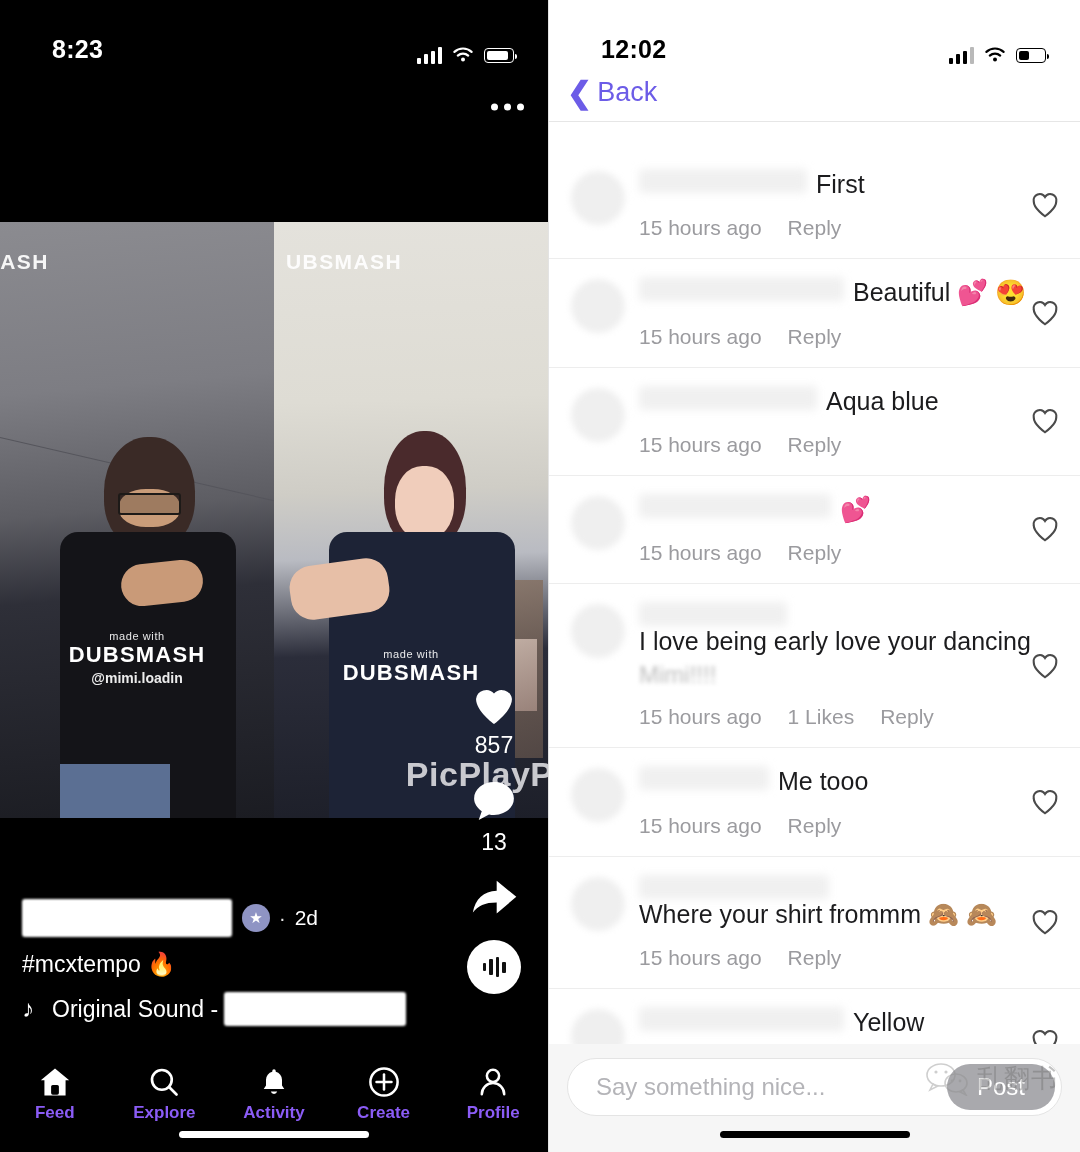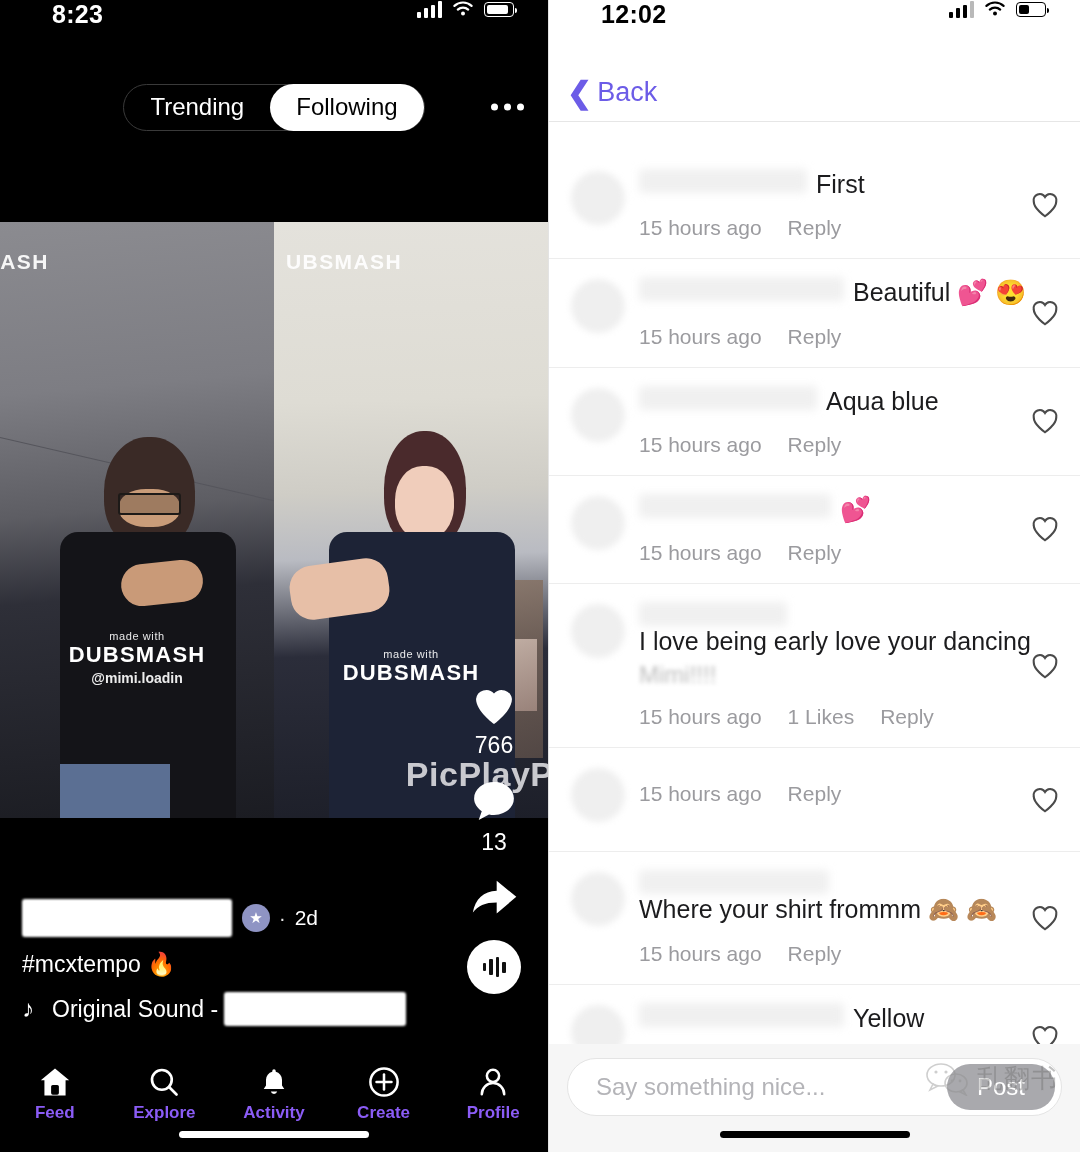--- a/index.html
+++ b/index.html
@@ -9,21 +9,21 @@
     background: #ffffff; overflow: hidden;
   }
   .screens { display: flex; width: 1080px; height: 1152px; }
 
   
   .phone-left {
     width: 548px; height: 1152px; background: #000;
     position: relative; overflow: hidden; flex: none;
   }
   .statusbar {
-    height: 64px; display: flex; align-items: flex-start;
+    height: 64px; display: flex; align-items: flex-end;
     justify-content: space-between; padding: 0 34px 0 52px; gap: 12px;
   }
   .sb-time { font-size: 25px; font-weight: bold; letter-spacing: .3px; }
   .statusbar.dark .sb-time { color: #fff; }
   .sb-icons { display: flex; align-items: center; gap: 9px; }
   .bars { display: flex; align-items: flex-end; gap: 2.5px; height: 17px; }
   .bars i { width: 4.5px; border-radius: 1px; display: block; }
   .bars i:nth-child(1){ height: 6px; }
   .bars i:nth-child(2){ height: 9.5px; }
   .bars i:nth-child(3){ height: 13px; }
@@ -255,24 +255,20 @@
           <path d="M6.8 9.6a7.6 7.6 0 0110.4 0" stroke="#fff" stroke-width="2.2" fill="none" stroke-linecap="round"></path>
           <path d="M3.4 5.9a12.6 12.6 0 0117.2 0" stroke="#fff" stroke-width="2.2" fill="none" stroke-linecap="round"></path>
         </svg>
         <div class="batt">
             <div class="fill"></div>
           </div>
       </div>
     </div>
 
     <div class="feed-top">
-      <div class="seg">
-        <div class="opt">Trending</div>
-        <div class="opt active">Following</div>
-      </div>
       <div class="dots">
           <i></i>
           <i></i>
           <i></i>
         </div>
     </div>
 
     <div class="video">
       <div class="vhalf l">
         <div class="v-l-bg"></div>
@@ -304,21 +300,21 @@
         </div>
         <div class="picplay">PicPlayPost</div>
       </div>
     </div>
 
     <div class="actions">
       <div class="act">
         <svg class="heart-big" viewBox="0 0 24 22">
           <path d="M12 21S2.6 14.3 2.6 7.9A5.4 5.4 0 0112 5a5.4 5.4 0 019.4 2.9C21.4 14.3 12 21 12 21z" fill="#fff"></path>
         </svg>
-        <div class="cnt">766</div>
+        <div class="cnt">857</div>
       </div>
       <div class="act">
         <svg class="bubble" viewBox="0 0 24 23">
           <path d="M12 1.6c5.8 0 10.4 3.8 10.4 8.6S17.8 18.8 12 18.8c-.9 0-1.8-.1-2.6-.3L4 21.4l1.6-4.6C3.2 15.2 1.6 12.8 1.6 10.2 1.6 5.4 6.2 1.6 12 1.6z" fill="#fff"></path>
         </svg>
         <div class="cnt">13</div>
       </div>
       <div class="act">
         <svg class="shareico" viewBox="0 0 26 22">
           <path d="M14.4 2v5.2C7.6 7.6 3.2 11.4 2 18.6c2.6-3.6 6.2-5.3 12.4-5.3V19L24.6 10.4 14.4 2z" fill="#fff"></path>
@@ -500,20 +496,24 @@
               <span>Reply</span>
             </div>
           </div>
           <svg class="heart-sm" width="30" height="28" viewBox="0 0 24 22">
             <path d="M12 20S3 13.8 3 8.1A4.9 4.9 0 0112 4.6a4.9 4.9 0 019 3.5C21 13.8 12 20 12 20z" fill="none" stroke="#4a4a4a" stroke-width="1.7"></path>
           </svg>
         </div>
         <div class="crow">
           <div class="av"></div>
           <div class="cbody">
+            <div class="cline">
+              <span class="uname" style="width: 130px;"></span>
+              <span class="ctext">Me tooo</span>
+            </div>
             <div class="cmeta">
               <span>15 hours ago</span>
               <span>Reply</span>
             </div>
           </div>
           <svg class="heart-sm" width="30" height="28" viewBox="0 0 24 22">
             <path d="M12 20S3 13.8 3 8.1A4.9 4.9 0 0112 4.6a4.9 4.9 0 019 3.5C21 13.8 12 20 12 20z" fill="none" stroke="#4a4a4a" stroke-width="1.7"></path>
           </svg>
         </div>
         <div class="crow">

